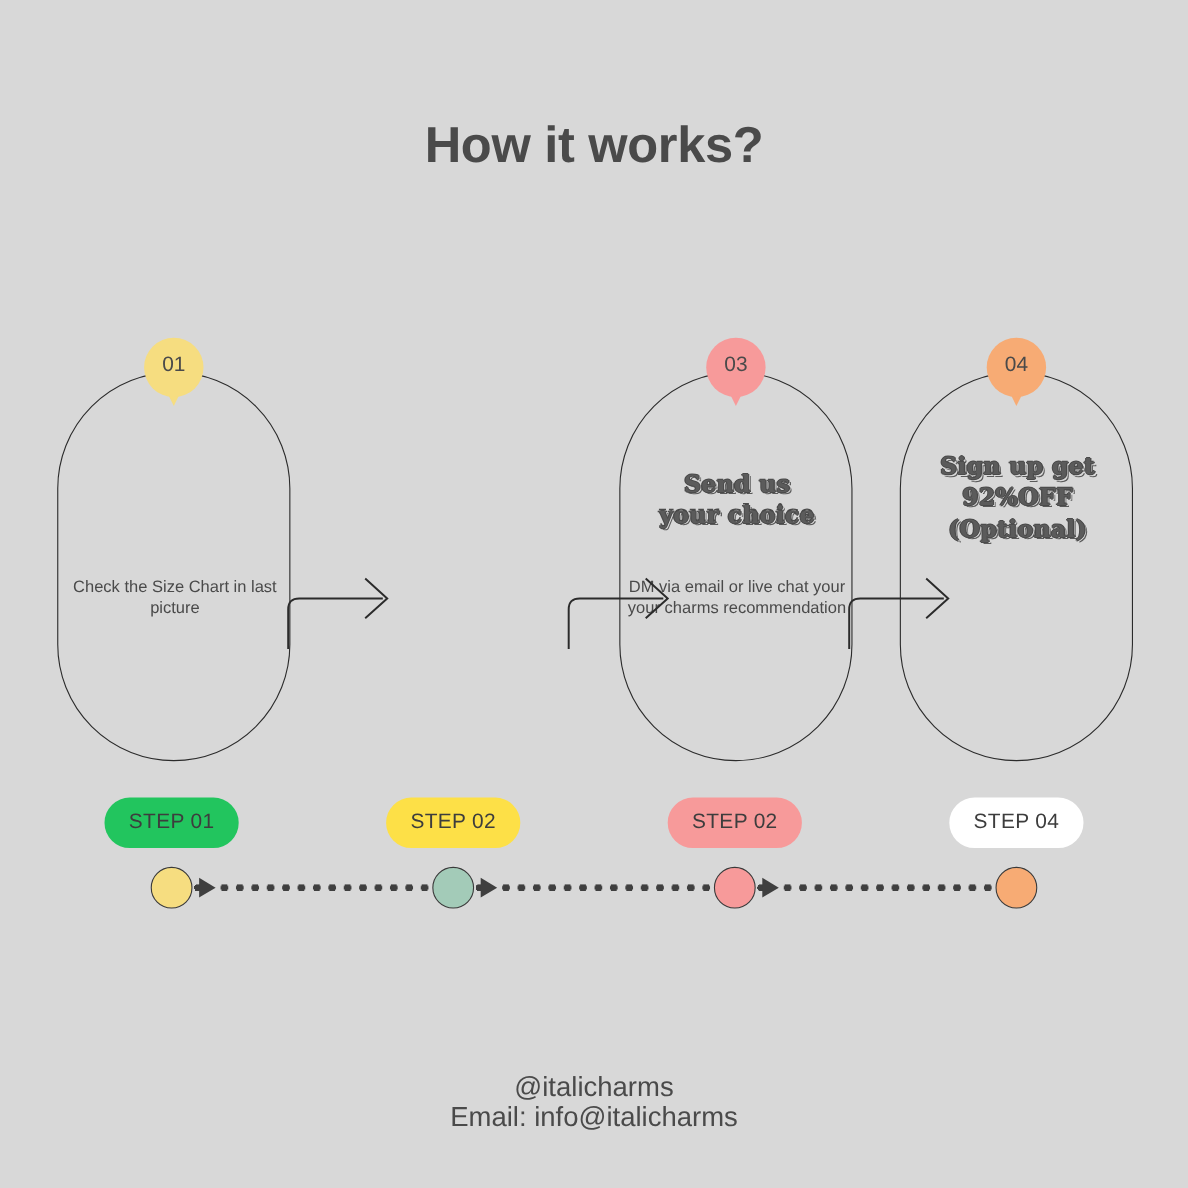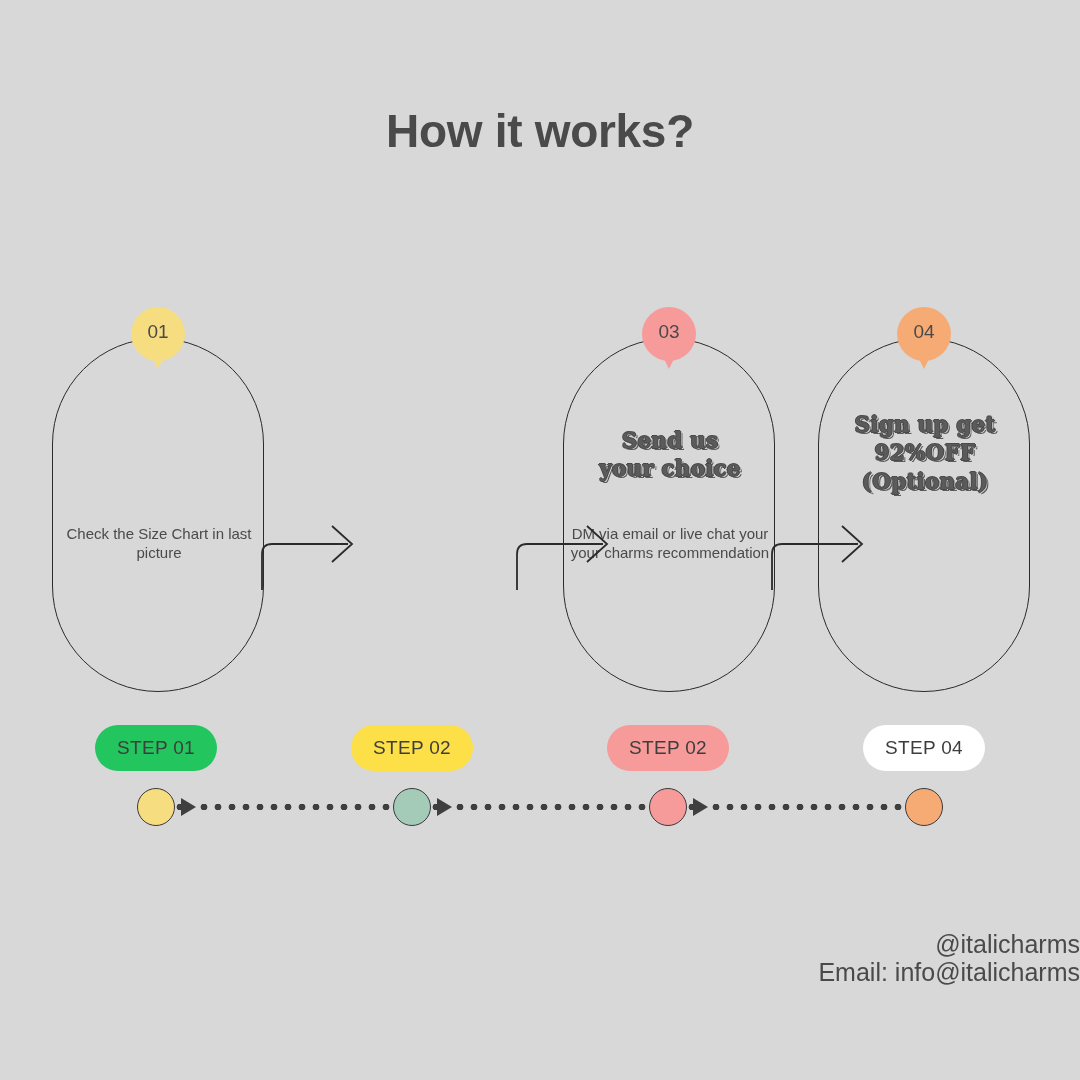--- a/index.html
+++ b/index.html
@@ -211,24 +211,24 @@
   .tl-l0 { left: 173px;  width: 14px; }
   .tl-l1 { left: 197px;  width: 196px; }
   .tl-l2 { left: 429px;  width: 14px; }
   .tl-l3 { left: 453px;  width: 196px; }
   .tl-l4 { left: 685px;  width: 14px; }
   .tl-l5 { left: 709px;  width: 196px; }
 
   
   .footer {
     position: absolute;
-    top: 930px;
-    left: 0;
-    width: 1080px;
-    text-align: right;
+    top: 974px;
+    left: 0;
+    width: 1080px;
+    text-align: center;
     font-size: 25px;
     line-height: 1.12;
     color: #4a4a4a;
   }
   .footer div { margin: 0; }
 </style>
 </head>
 <body>
 
 <div id="stage">

